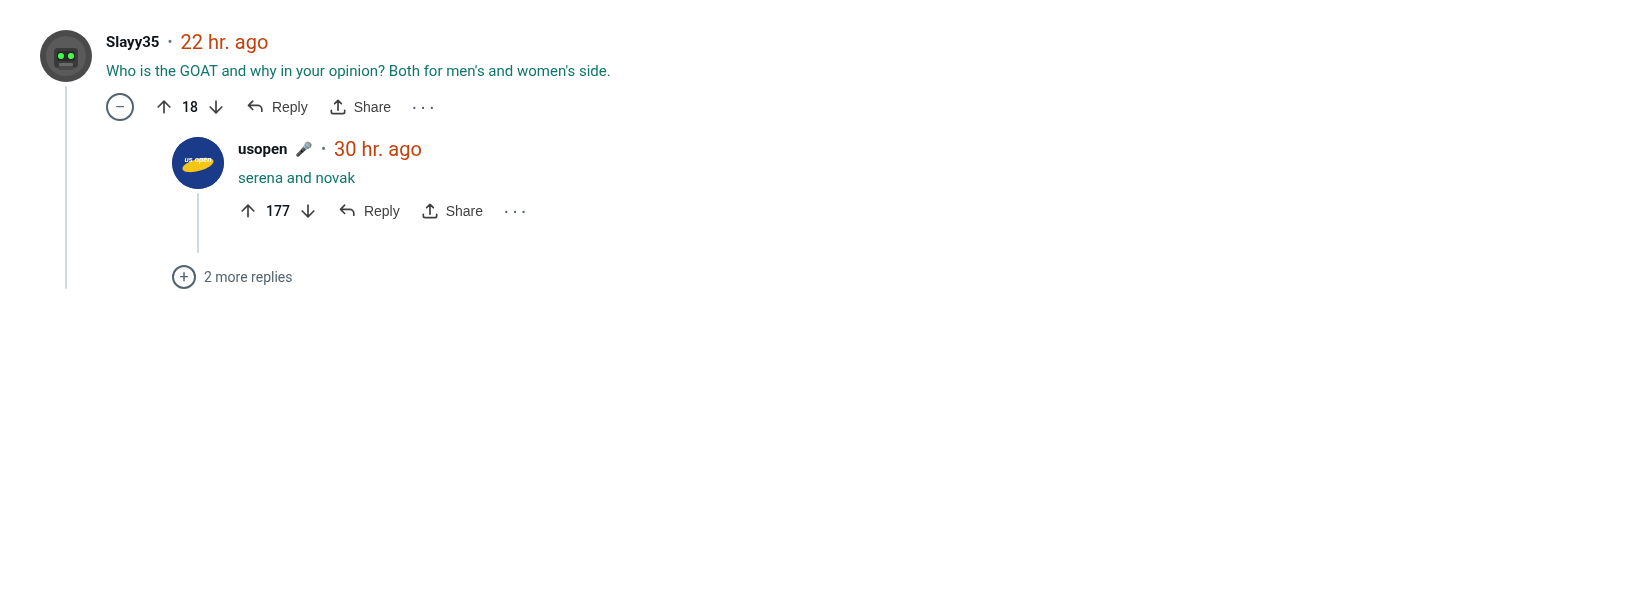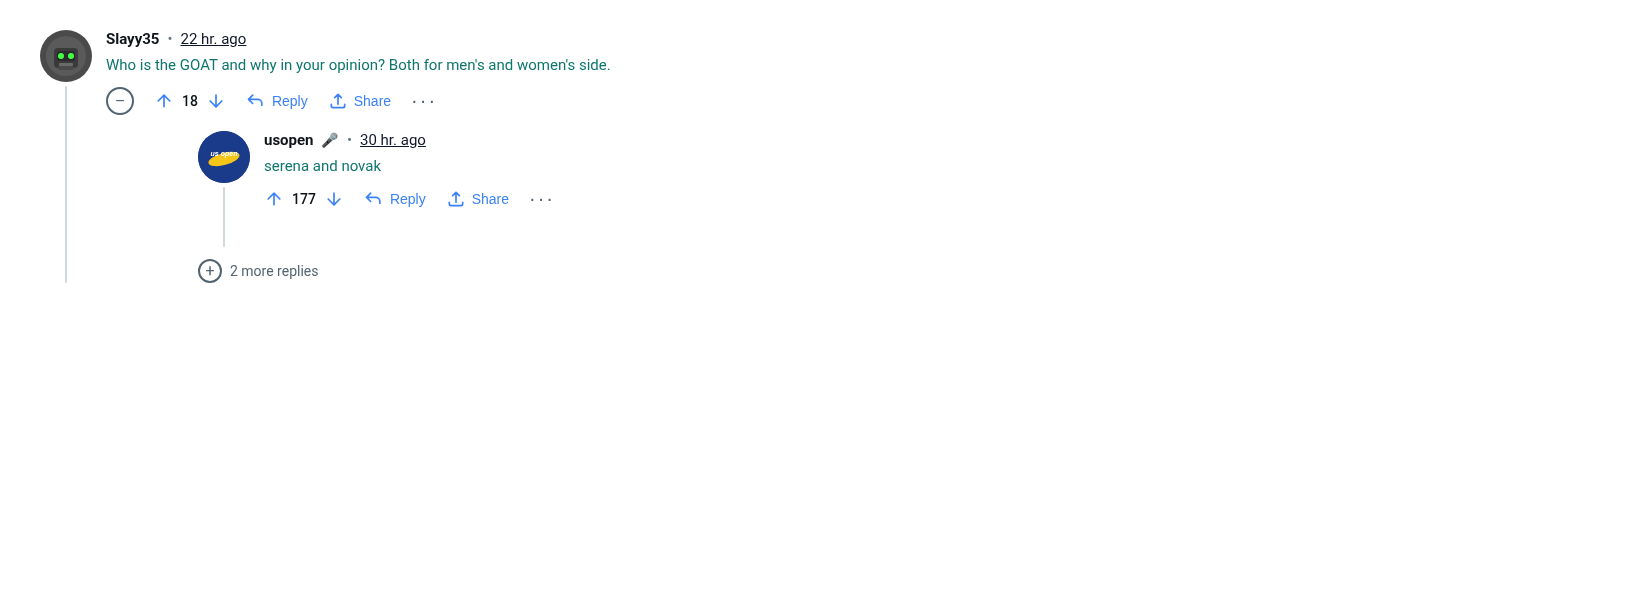--- a/index.html
+++ b/index.html
@@ -60,23 +60,22 @@
       font-size: 15px;
       color: #0f1419;
     }
 
     .dot-separator {
       color: #657786;
       font-size: 15px;
     }
 
     .timestamp {
-      color: #0f172a;
-      font-size: 15px;
-      text-decoration: underline;
+      color: #c2410c;
+      font-size: 20px;
     }
 
     .mic-icon {
       color: #1a3a8a;
       font-size: 14px;
     }
 
     .comment-text {
       font-size: 15px;
       color: #0f766e;
@@ -88,21 +87,21 @@
       display: flex;
       align-items: center;
       gap: 20px;
     }
 
     .action-btn {
       display: flex;
       align-items: center;
       gap: 6px;
       cursor: pointer;
-      color: #3b82f6;
+      color: #404040;
       font-size: 14px;
       font-weight: 500;
       background: none;
       border: none;
       padding: 0;
     }
 
     .vote-group {
       display: flex;
       align-items: center;
@@ -158,21 +157,21 @@
       margin-top: 4px;
       border-radius: 1px;
     }
 
     .thread-right {
       flex: 1;
       padding-left: 14px;
     }
 
     .reply-section {
-      margin-left: 92px;
+      margin-left: 66px;
       margin-top: 16px;
     }
 
     .reply-comment {
       display: flex;
       gap: 14px;
       margin-bottom: 10px;
     }
 
     .more-replies-row {

